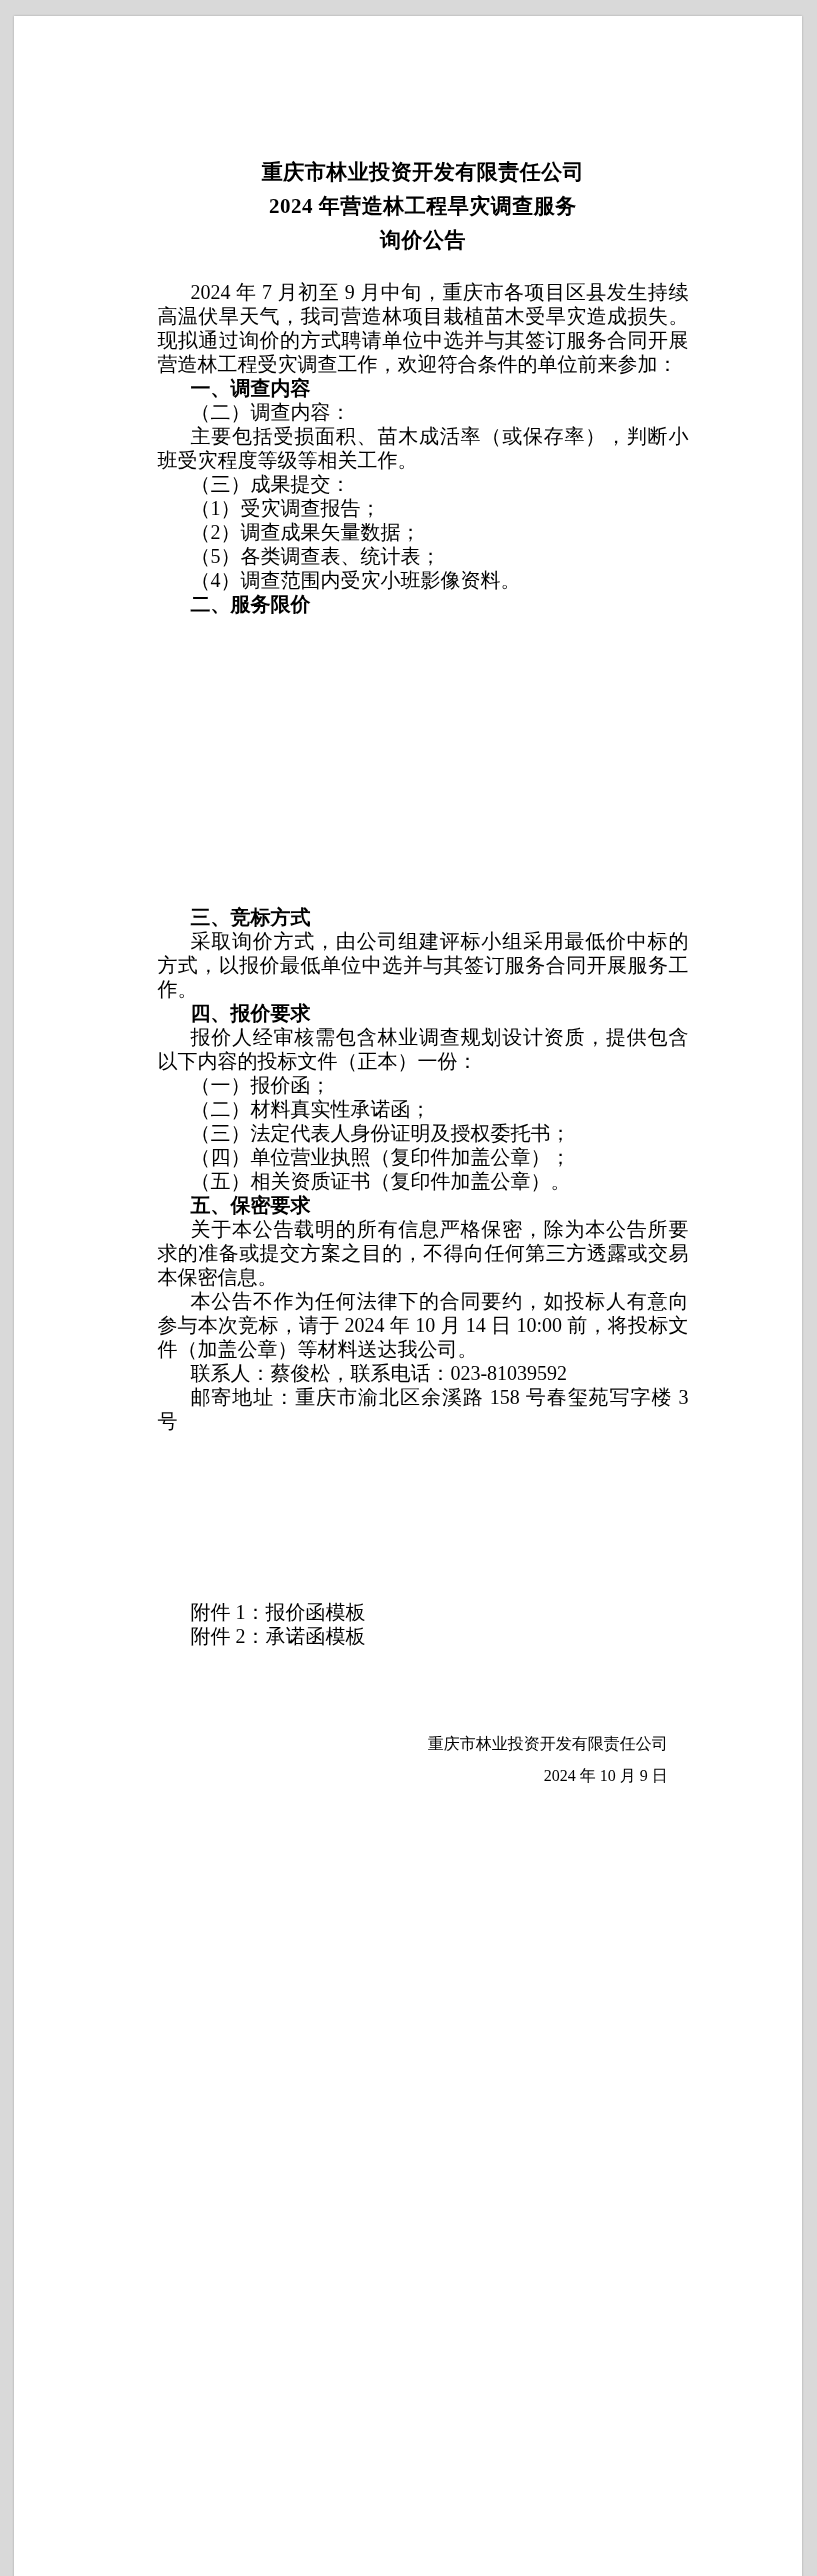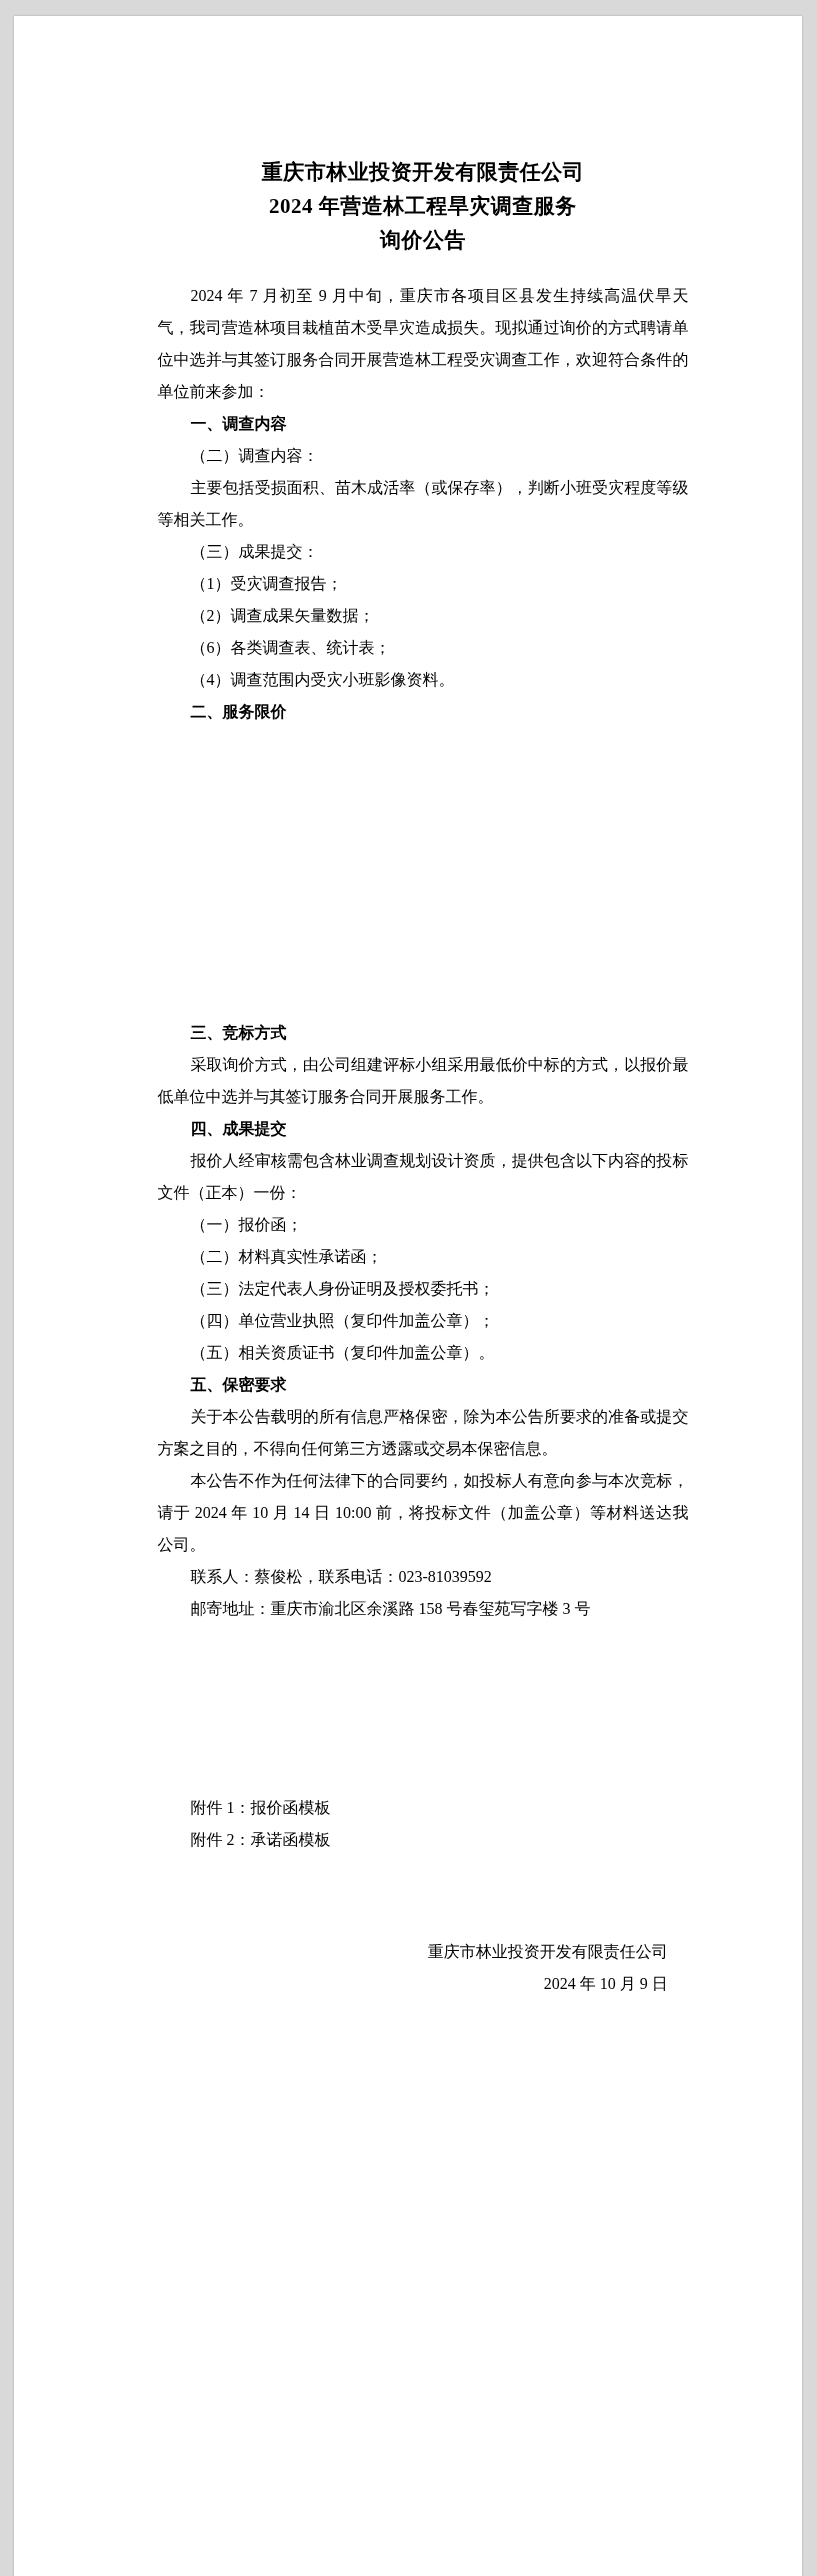--- a/index.html
+++ b/index.html
@@ -36,22 +36,22 @@
   .doc-title {
     text-align: center;
     font-weight: bold;
     font-size: 21px;
     line-height: 34px;
     letter-spacing: 0.5px;
     color: #000;
   }
   .doc-title div { white-space: nowrap; }
   .para {
-    font-size: 16px;
-    line-height: 32px;
+    font-size: 20px;
+    line-height: 24px;
     color: #000;
     text-align: justify;
     text-justify: inter-ideograph;
     margin: 0;
     text-indent: 33px;
   }
   .para.bold {
     font-weight: bold;
   }
   .para.noindent { text-indent: 0; }
@@ -84,29 +84,29 @@
 
       <div class="title-gap"></div>
 
       <p class="para">2024 年 7 月初至 9 月中旬，重庆市各项目区县发生持续高温伏旱天气，我司营造林项目栽植苗木受旱灾造成损失。现拟通过询价的方式聘请单位中选并与其签订服务合同开展营造林工程受灾调查工作，欢迎符合条件的单位前来参加：</p>
       <p class="para bold">一、调查内容</p>
       <p class="para">（二）调查内容：</p>
       <p class="para">主要包括受损面积、苗木成活率（或保存率），判断小班受灾程度等级等相关工作。</p>
       <p class="para">（三）成果提交：</p>
       <p class="para">（1）受灾调查报告；</p>
       <p class="para">（2）调查成果矢量数据；</p>
-      <p class="para">（6）各类调查表、统计表；</p>
+      <p class="para">（5）各类调查表、统计表；</p>
       <p class="para">（4）调查范围内受灾小班影像资料。</p>
       <p class="para bold">二、服务限价</p>
 
       <div class="spacer-big"></div>
 
       <p class="para bold">三、竞标方式</p>
       <p class="para">采取询价方式，由公司组建评标小组采用最低价中标的方式，以报价最低单位中选并与其签订服务合同开展服务工作。</p>
-      <p class="para bold">四、成果提交</p>
+      <p class="para bold">四、报价要求</p>
       <p class="para">报价人经审核需包含林业调查规划设计资质，提供包含以下内容的投标文件（正本）一份：</p>
       <p class="para">（一）报价函；</p>
       <p class="para">（二）材料真实性承诺函；</p>
       <p class="para">（三）法定代表人身份证明及授权委托书；</p>
       <p class="para">（四）单位营业执照（复印件加盖公章）；</p>
       <p class="para">（五）相关资质证书（复印件加盖公章）。</p>
       <p class="para bold">五、保密要求</p>
       <p class="para">关于本公告载明的所有信息严格保密，除为本公告所要求的准备或提交方案之目的，不得向任何第三方透露或交易本保密信息。</p>
       <p class="para">本公告不作为任何法律下的合同要约，如投标人有意向参与本次竞标，请于 2024 年 10 月 14 日 10:00 前，将投标文件（加盖公章）等材料送达我公司。</p>
       <p class="para">联系人：蔡俊松，联系电话：023-81039592</p>

